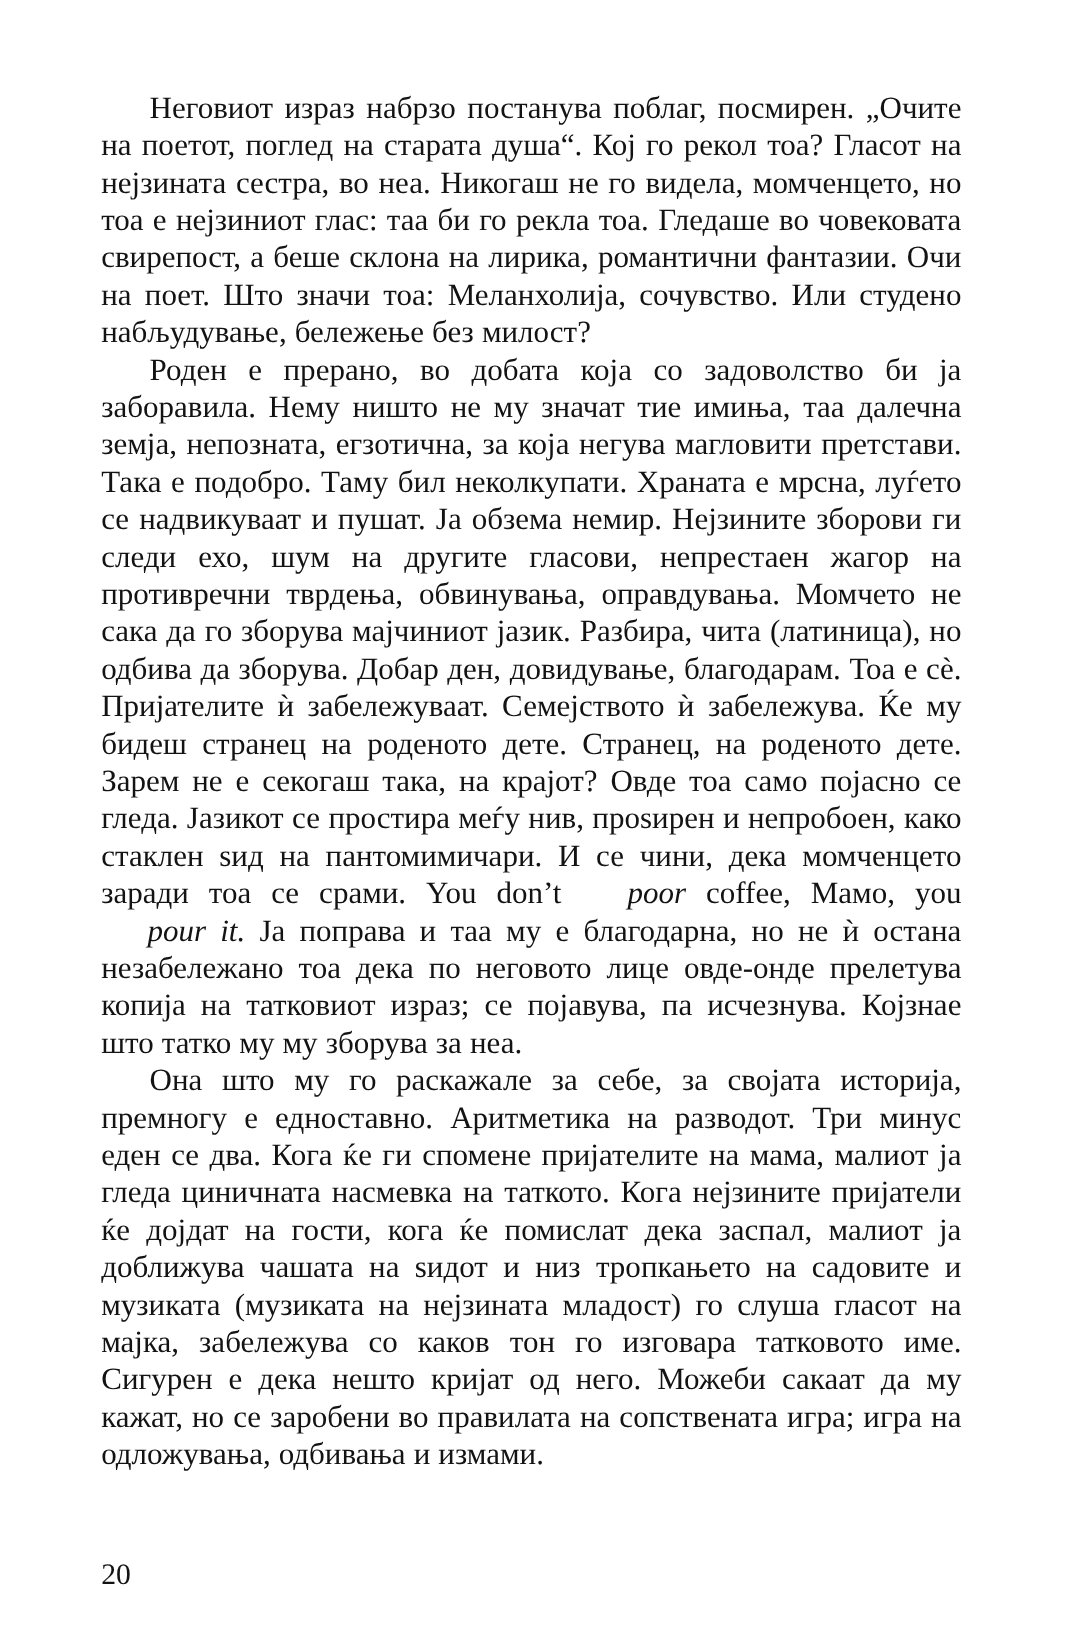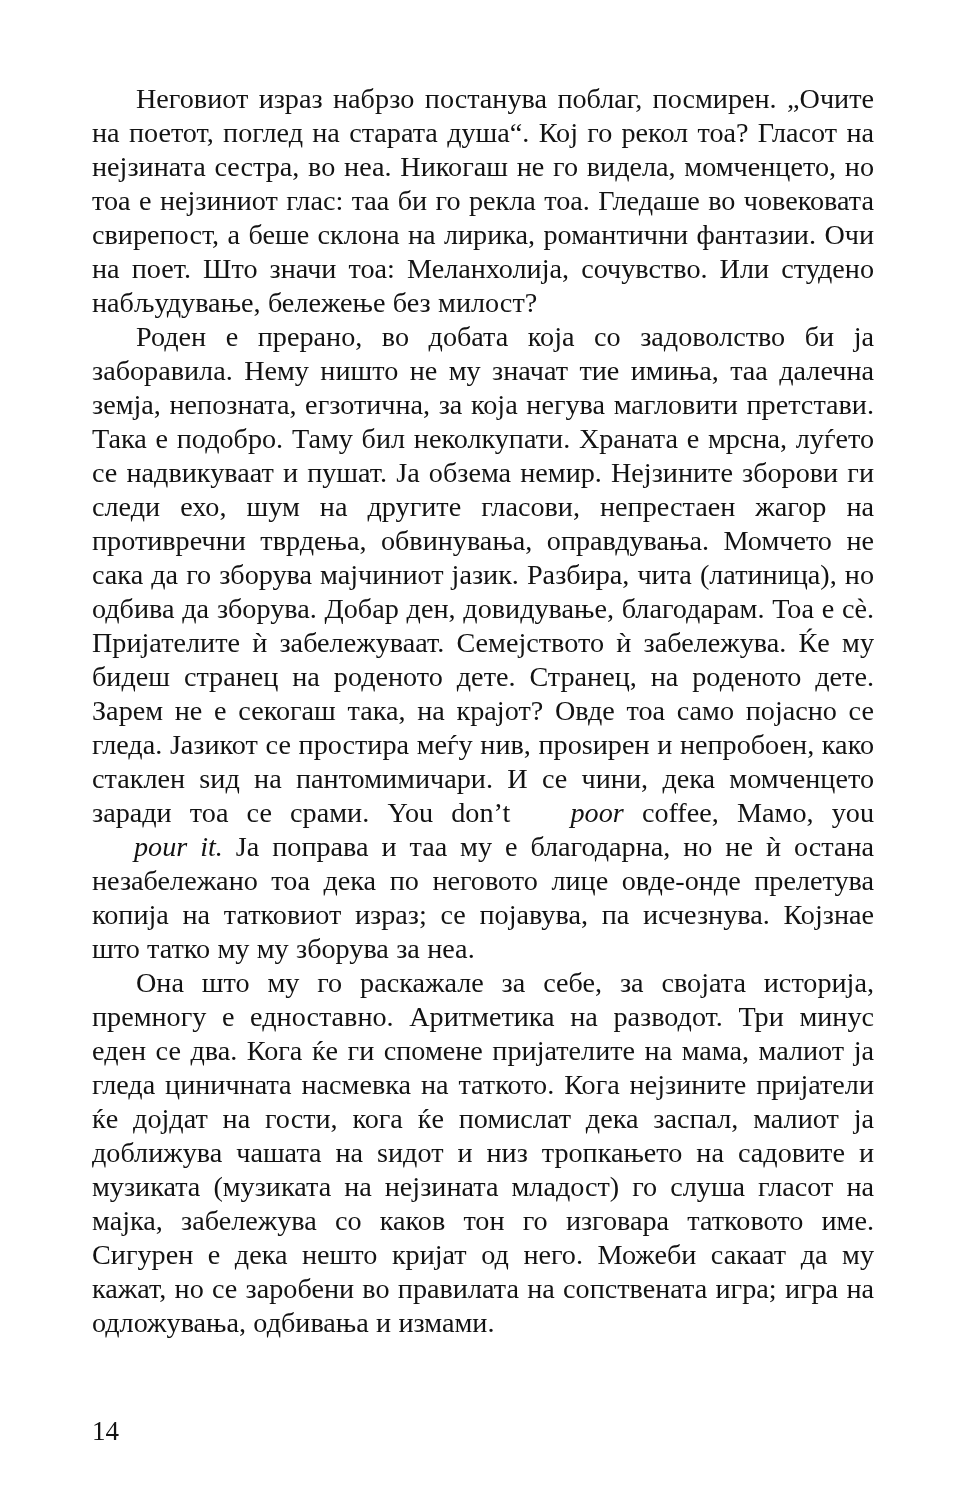--- a/index.html
+++ b/index.html
@@ -60,15 +60,15 @@
 
 <div class="page">
 
   <div class="text-block">
     <p class="para" id="para-0"><span>Неговиот израз набрзо постанува поблаг, посмирен. „Очите на поетот, поглед на старата душа“. Кој го рекол тоа? Гласот на нејзината сестра, во неа. Никогаш не го видела, момченцето, но тоа е нејзиниот глас: таа би го рекла тоа. Гледаше во човековата свирепост, а беше склона на лирика, романтични фантазии. Очи на поет. Што значи тоа: Меланхолија, сочувство. Или студено набљудување, бележење без милост?</span></p>
     <p class="para" id="para-1"><span>Роден е прерано, во добата која со задоволство би ја заборавила. Нему ништо не му значат тие имиња, таа далечна земја, непозната, егзотична, за која негува магловити претстави. Така е подобро. Таму бил неколкупати. Храната е мрсна, луѓето се надвикуваат и пушат. Ја обзема немир. Нејзините зборови ги следи ехо, шум на другите гласови, непрестаен жагор на противречни тврдења, обвинувања, оправдувања. Момчето не сака да го зборува мајчиниот јазик. Разбира, чита (латиница), но одбива да зборува. Добар ден, довидување, благодарам. Тоа е сѐ. Пријателите ѝ забележуваат. Семејството ѝ забележува. Ќе му бидеш странец на роденото дете. Странец, на роденото дете. Зарем не е секогаш така, на крајот? Овде тоа само појасно се гледа. Јазикот се простира меѓу нив, проѕирен и непробоен, како стаклен ѕид на пантомимичари. И се чини, дека момченцето заради тоа се срами. </span><span>You don’t </span><em>poor</em><span> coffee, Мамо, you </span><em>pour it.</em><span> Ја поправа и таа му е благодарна, но не ѝ остана незабележано тоа дека по неговото лице овде-онде прелетува копија на татковиот израз; се појавува, па исчезнува. Којзнае што татко му му зборува за неа.</span></p>
     <p class="para" id="para-2"><span>Она што му го раскажале за себе, за својата историја, премногу е едноставно. Аритметика на разводот. Три минус еден се два. Кога ќе ги спомене пријателите на мама, малиот ја гледа циничната насмевка на таткото. Кога нејзините пријатели ќе дојдат на гости, кога ќе помислат дека заспал, малиот ја доближува чашата на ѕидот и низ тропкањето на садовите и музиката (музиката на нејзината младост) го слуша гласот на мајка, забележува со каков тон го изговара татковото име. Сигурен е дека нешто кријат од него. Можеби сакаат да му кажат, но се заробени во правилата на сопствената игра; игра на одложувања, одбивања и измами.</span></p>
 
   </div>
 
-  <div class="folio">14</div>
+  <div class="folio">20</div>
 
 </div>
 
 </body></html>

